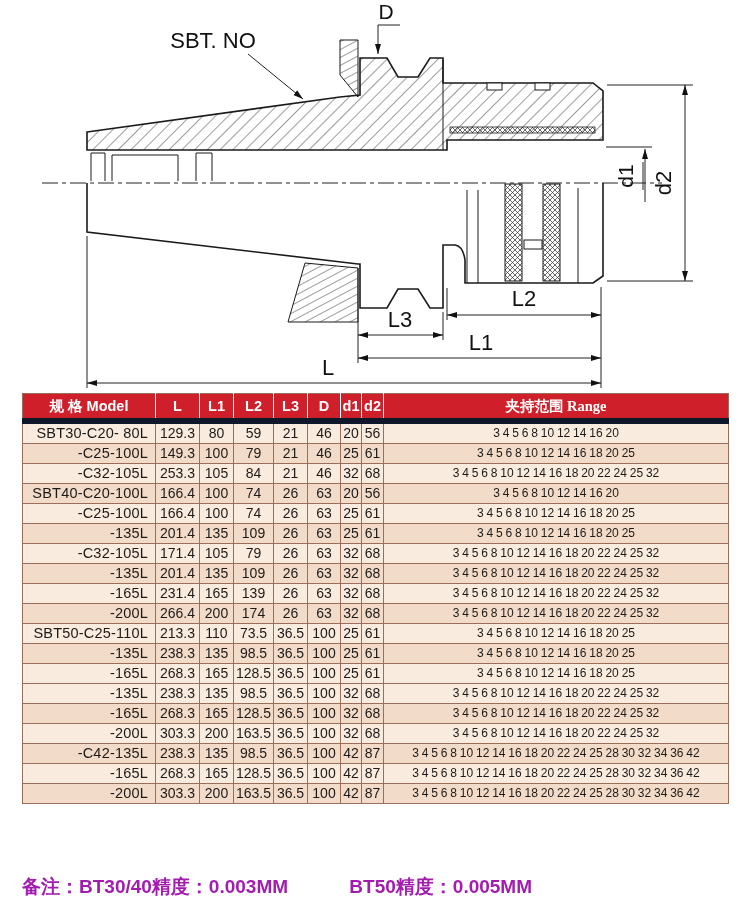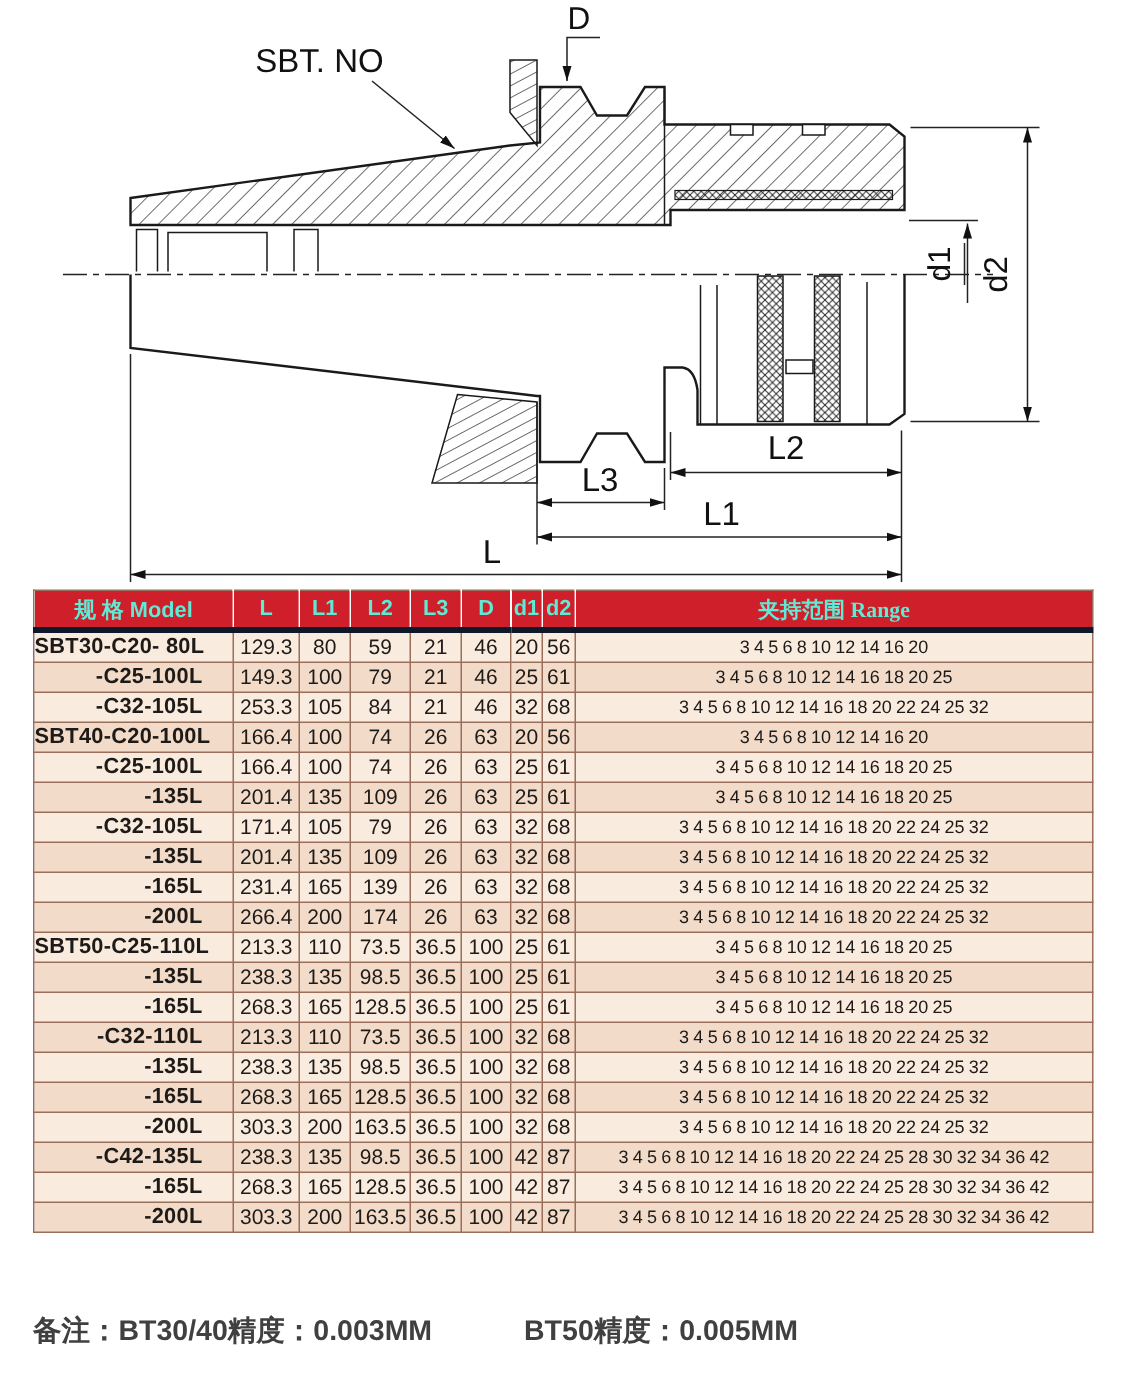--- a/index.html
+++ b/index.html
@@ -9,38 +9,38 @@
   }
   .drawing-wrap{position:absolute;top:0;left:0;width:750px;height:392px;}
   svg text{font-family:"Liberation Sans","DejaVu Sans",sans-serif;fill:#111;}
 
   .spec-table{
     position:absolute;top:393px;left:22px;width:706px;
     border-collapse:collapse;table-layout:fixed;
     border:1px solid #9a6e5a;
   }
   .spec-table th{
-    background:#ce1f2a;color:#5eead4;font-weight:bold;font-size:14.5px;
+    background:#ce1f2a;color:#ffffff;font-weight:bold;font-size:14.5px;
     height:24px;padding:0;text-align:center;
     border-right:1px solid rgba(255,255,255,.85);
-    border-bottom:4px solid #0f172a;white-space:nowrap;overflow:hidden;
+    border-bottom:6px solid #0f172a;white-space:nowrap;overflow:hidden;
   }
   .spec-table th:last-child{border-right:none;font-family:Liberation Serif, serif;}
   .spec-table td{
     border:1px solid #9a6e5a;padding:0;height:19px;line-height:19px;
     font-size:14px;text-align:center;white-space:nowrap;overflow:hidden;color:#1e1a18;
   }
-  .spec-table td.model{font-weight:bold;text-align:right;padding-right:20px;font-size:14.5px;letter-spacing:.2px;}
+  .spec-table td.model{font-weight:normal;text-align:right;padding-right:7px;font-size:14.5px;letter-spacing:.2px;}
   .spec-table td.range{font-size:12px;word-spacing:-.5px;}
   tr.row-light td{background:#f9ecdf;}
   tr.row-dark td{background:#f2dbc8;}
 
   .footer-note{
     position:absolute;left:22px;top:874px;width:706px;
-    font-size:19px;font-weight:bold;color:#404040;white-space:nowrap;
+    font-size:19px;font-weight:bold;color:#a21caf;white-space:nowrap;
   }
   .footer-note .part2{margin-left:56px;}
 </style>
 </head>
 <body>
 
 <div class="page">
 
   <div class="drawing-wrap">
   <svg width="750" height="392" viewBox="0 0 750 392">
@@ -285,31 +285,20 @@
           <td class="model">-165L</td>
           <td>268.3</td>
           <td>165</td>
           <td>128.5</td>
           <td>36.5</td>
           <td>100</td>
           <td>25</td>
           <td>61</td>
           <td class="range">3 4 5 6 8 10 12 14 16 18 20 25</td>
         </tr>
-        <tr class="row-dark">
-          <td class="model">-C32-110L</td>
-          <td>213.3</td>
-          <td>110</td>
-          <td>73.5</td>
-          <td>36.5</td>
-          <td>100</td>
-          <td>32</td>
-          <td>68</td>
-          <td class="range">3 4 5 6 8 10 12 14 16 18 20 22 24 25 32</td>
-        </tr>
         <tr class="row-light">
           <td class="model">-135L</td>
           <td>238.3</td>
           <td>135</td>
           <td>98.5</td>
           <td>36.5</td>
           <td>100</td>
           <td>32</td>
           <td>68</td>
           <td class="range">3 4 5 6 8 10 12 14 16 18 20 22 24 25 32</td>

